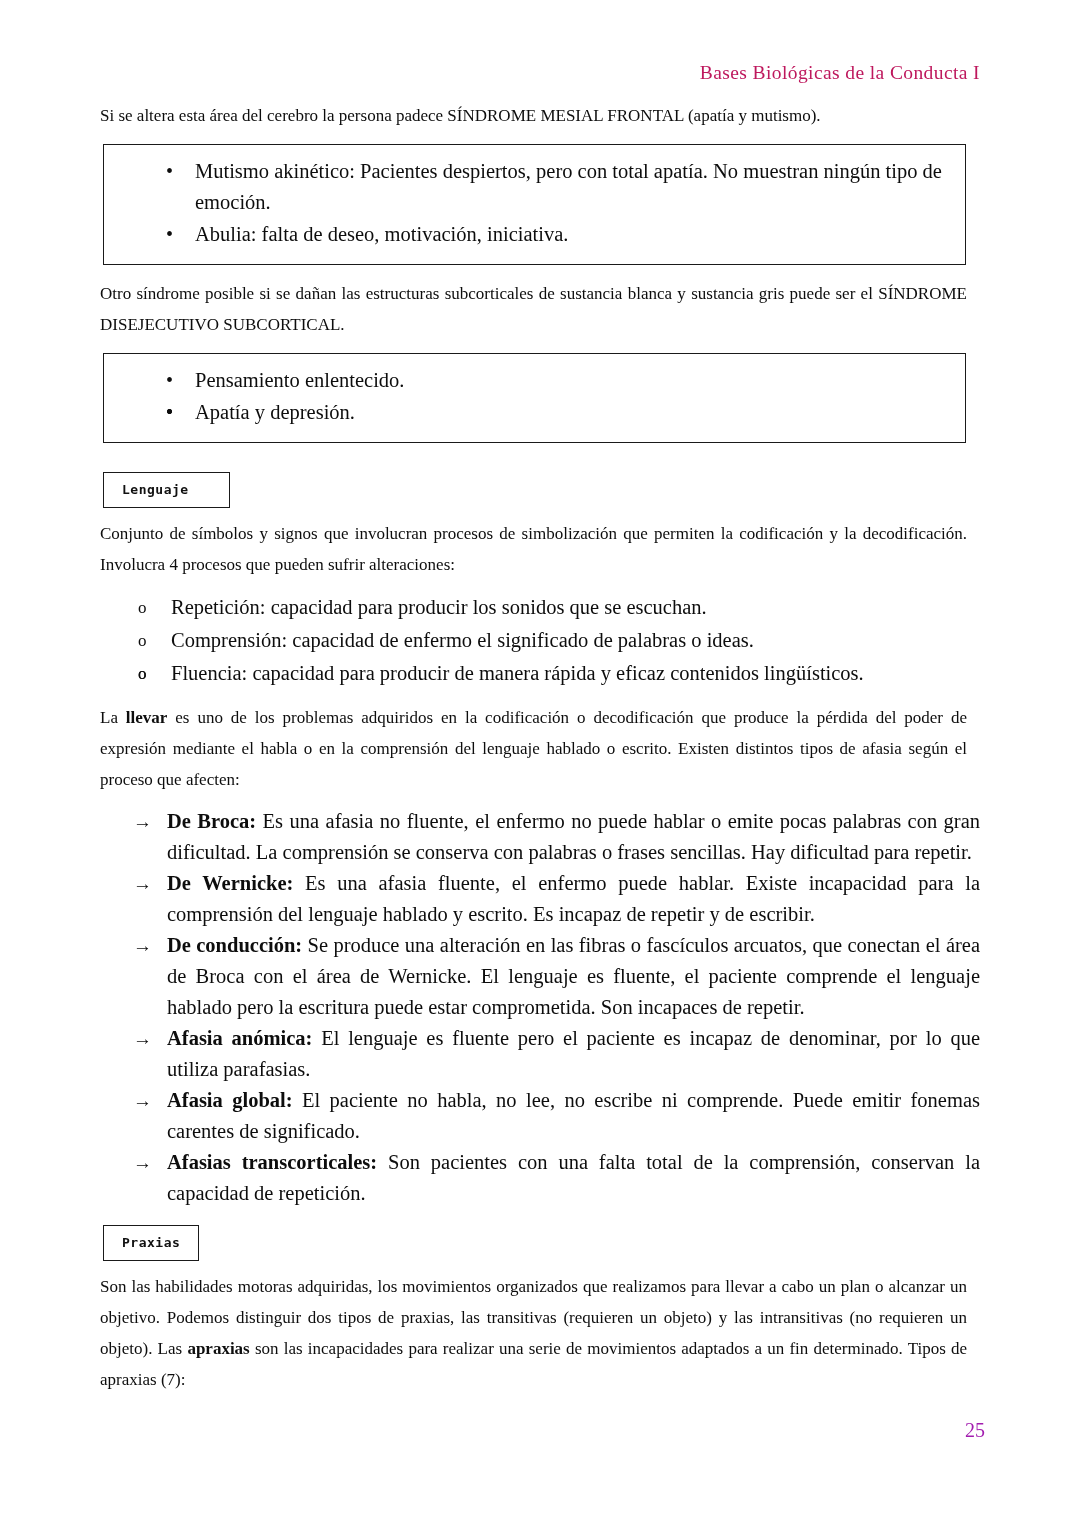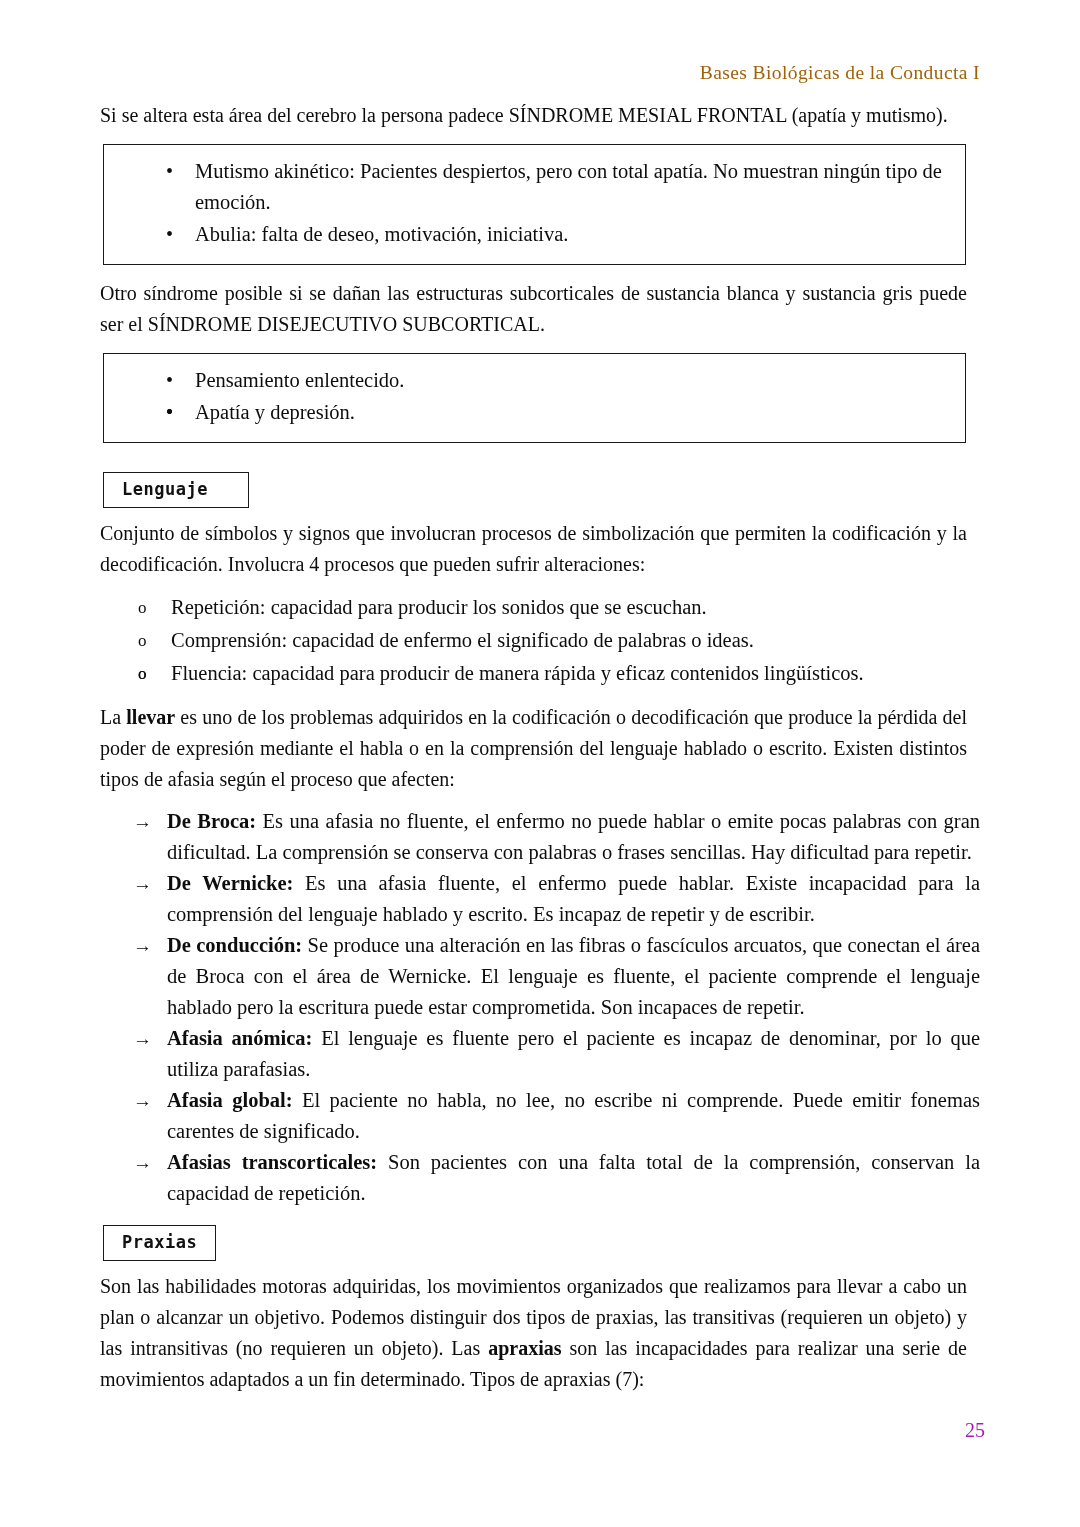--- a/index.html
+++ b/index.html
@@ -20,35 +20,35 @@
   }
 
   
   .running-header {
     position: absolute;
     top: 62px;
     right: 100px;
     font-family: "Liberation Serif", "DejaVu Serif", serif;
     font-size: 19.5px;
     letter-spacing: 0.4px;
-    color: #a16207;
+    color: #be185d;
     white-space: nowrap;
   }
 
   
   .content {
     position: absolute;
     left: 100px;
     top: 100px;
     width: 880px;
   }
 
   p.body-text {
     margin: 0 13px 0 0;
-    font-size: 20px;
+    font-size: 17px;
     line-height: 31px;
     text-align: justify;
     text-justify: inter-word;
     hyphens: none;
   }
   p.body-text.gap-before { margin-top: 13px; }
 
   b, strong { font-weight: 700; }
 
   
@@ -82,21 +82,21 @@
 
   
   .tag-box {
     display: inline-block;
     border: 1px solid #1a1a1a;
     box-sizing: border-box;
     padding: 6px 18px 7px 18px;
     margin: 16px 0 10px 3px;
     background: #ffffff;
     font-family: "DejaVu Sans Mono", "Liberation Mono", monospace;
-    font-size: 17px;
+    font-size: 13px;
     font-weight: 700;
     letter-spacing: 0.5px;
     color: #111111;
     line-height: 21px;
   }
   .tag-box.wide { padding-right: 40px; }
 
   
   ul.circle-list {
     list-style: none;

